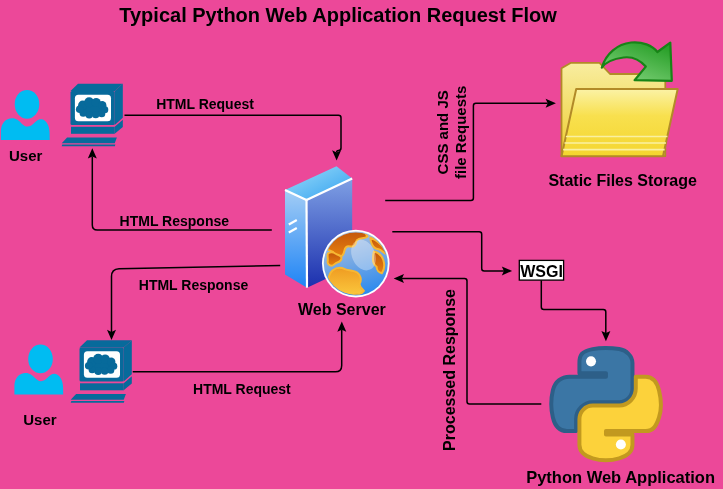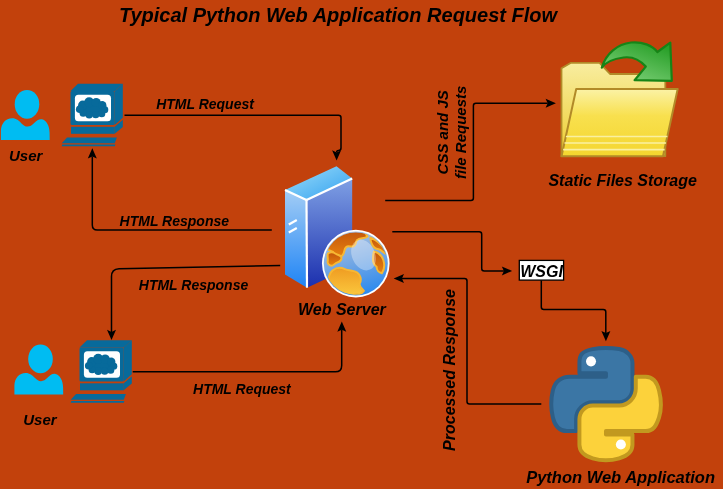--- a/index.html
+++ b/index.html
@@ -1,16 +1,16 @@
 <!DOCTYPE html>
 <html><head>
 <meta charset="utf-8">
 <style>
 html,body{margin:0;padding:0;background:#ffffff;}
-#stage{position:relative;width:723px;height:489px;background:#c2410c;overflow:hidden;font-style:italic;}
+#stage{position:relative;width:723px;height:489px;background:#ec4899;overflow:hidden;}
 text{font-family:"Liberation Sans",sans-serif;font-weight:bold;fill:#000;}
 </style>
 </head>
 <body>
 <div id="stage">
 <svg width="723" height="489" viewBox="0 0 723 489">
 <defs>
 <linearGradient id="gLeft" x1="0" y1="0" x2="0" y2="1">
   <stop offset="0" stop-color="#a3cdf5"></stop>
           <stop offset="1" stop-color="#1f84f5"></stop>

